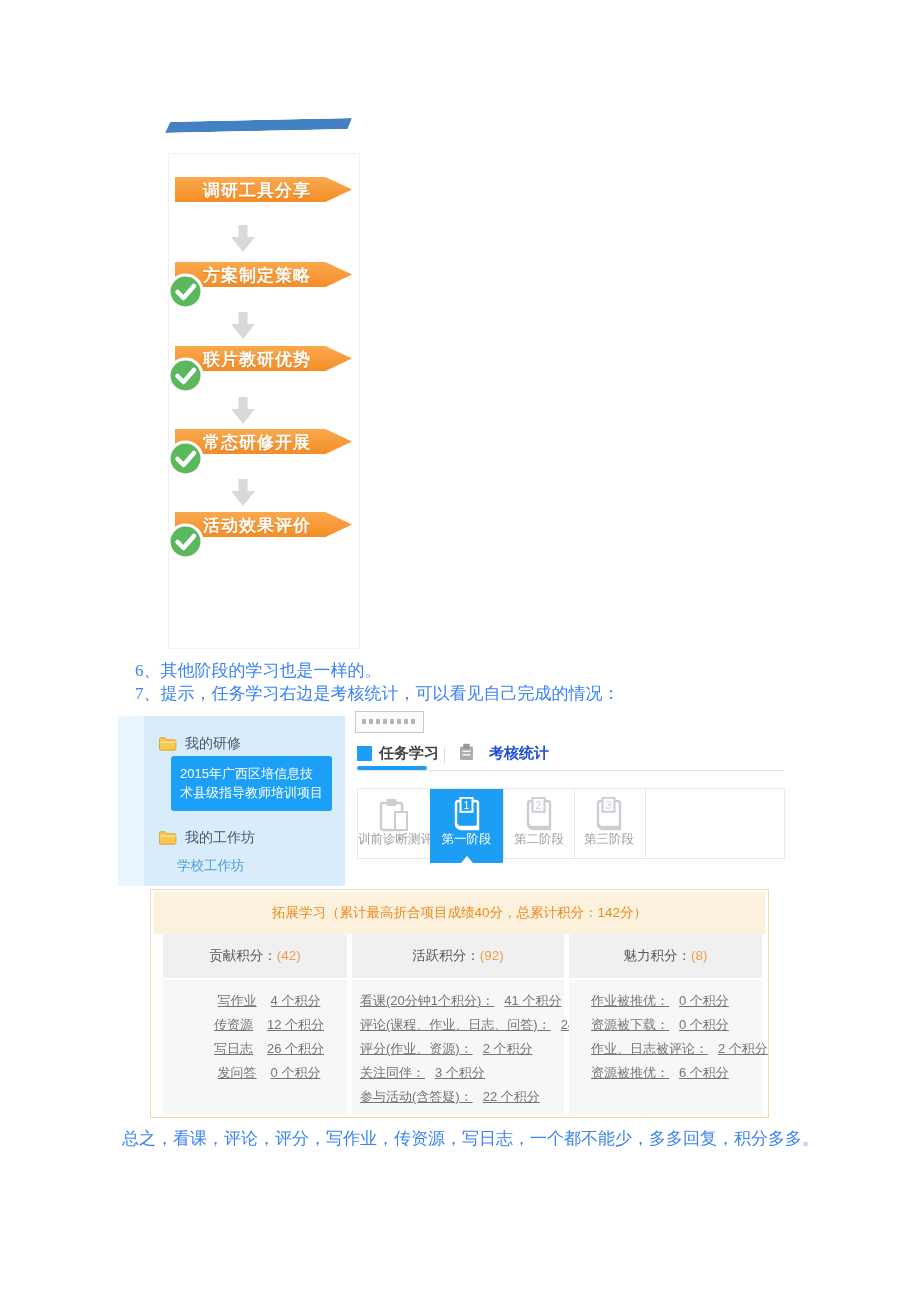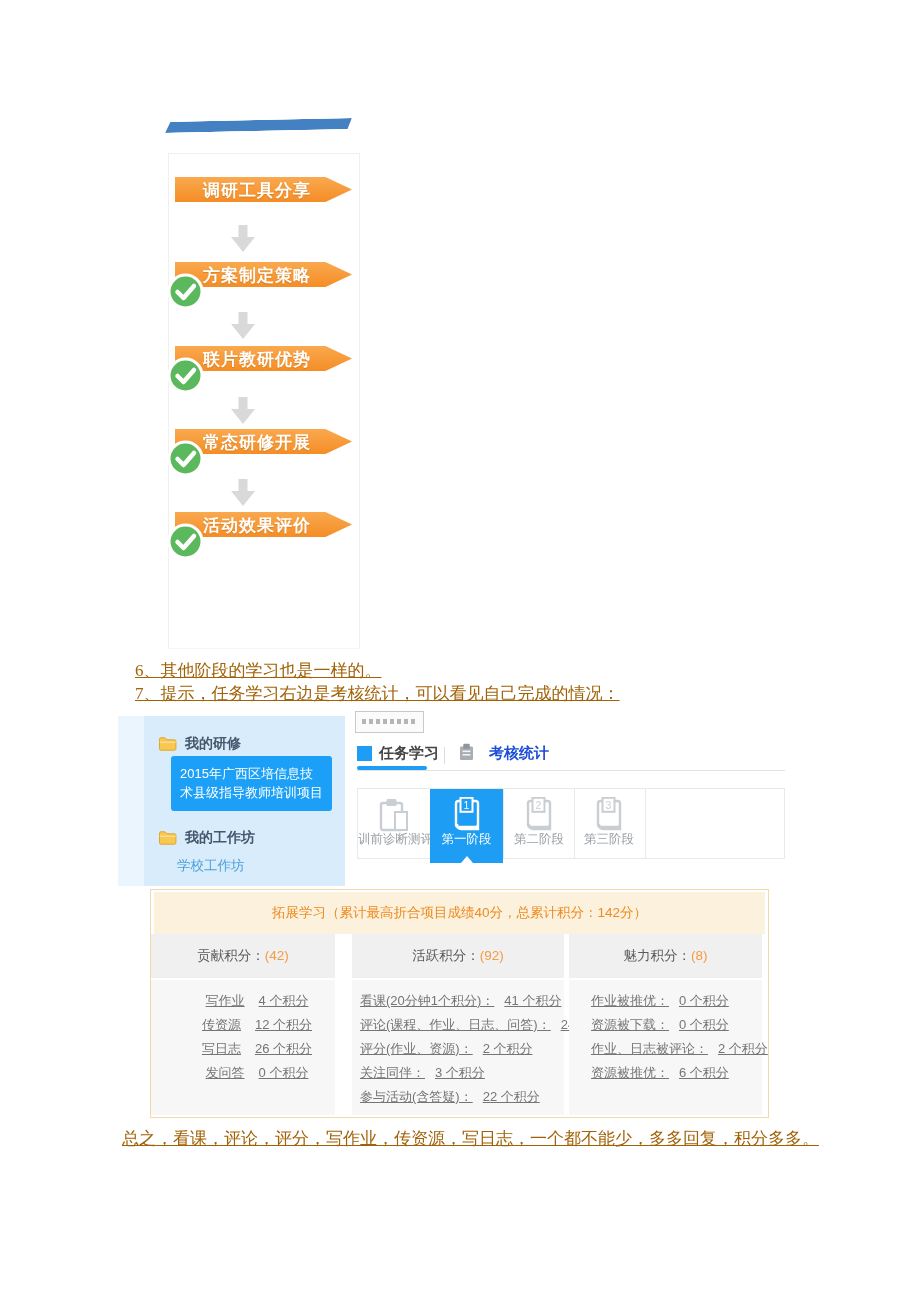--- a/index.html
+++ b/index.html
@@ -16,33 +16,33 @@
     background:linear-gradient(180deg,#f9a94f 0%,#f58d26 100%);
     clip-path:polygon(0% 0%,85% 0%,100% 50%,85% 100%,0% 100%);
     filter:drop-shadow(0 0 1px #e8882e);
     color:#fff;font-size:17px;font-weight:bold;letter-spacing:1px;
     display:flex;align-items:flex-end;padding-left:28px;box-sizing:border-box;
     text-shadow:0 1px 1px rgba(160,90,0,.35);cursor:pointer;}
   .check{left:167px;width:37px;height:37px;}
   .flow-arrow{left:230px;width:26px;height:28px;}
 
   
-  .docline{left:135px;font-family:"Liberation Serif",serif;font-size:17px;color:#a16207;white-space:nowrap;text-decoration:underline;}
+  .docline{left:135px;font-family:"Liberation Serif",serif;font-size:17px;color:#3b82f6;white-space:nowrap;}
   .closing{left:122px;top:1127px;}
 
   
   .crop-btn{left:355px;top:711px;width:67px;height:20px;background:#fbfbfb;border:1px solid #c9c9c9;}
   .crop-btn .scribble{margin:7px 6px 0 6px;height:5px;
     background:repeating-linear-gradient(90deg,#b5b5b5 0 4px,transparent 4px 7px);}
 
   
   .sidebar{left:118px;top:716px;width:227px;height:170px;
     background:linear-gradient(90deg,#ebf5fe 0,#ebf5fe 26px,#d8ecfc 26px);}
   .side-row{position:absolute;left:40px;display:flex;align-items:center;gap:8px;
-    font-size:14px;font-weight:700;color:#44586e;}
+    font-size:14px;font-weight:400;color:#44586e;}
   .project-btn{position:absolute;left:53px;top:40px;width:161px;height:55px;background:#1ca0f7;
     border-radius:3px;color:#fff;font-size:13px;line-height:19px;padding:8px 9px;
     box-sizing:border-box;cursor:pointer;}
   .side-link{position:absolute;left:59px;font-size:13.5px;color:#4a9fd8;cursor:pointer;}
 
   
   .tab-square{left:357px;top:746px;width:15px;height:15px;background:#1d9df3;}
   .tab-label{top:744px;font-size:15px;font-weight:bold;white-space:nowrap;cursor:pointer;text-align:center;}
   .tab-active{left:379px;color:#454545;}
   .tab-sep{left:444px;top:747px;width:1px;height:17px;background:#dcdcdc;}
@@ -68,21 +68,21 @@
   .panel{left:150px;top:889px;width:619px;height:229px;border:1px solid #f2d8ac;box-sizing:border-box;background:#fff;}
   .panel-header{position:absolute;left:3px;right:3px;top:2px;height:42px;background:#fcf1dd;
     line-height:42px;text-align:center;color:#ee8a1e;font-size:13.5px;white-space:nowrap;}
   .pcol-head{position:absolute;top:44px;height:44px;background:#f0f0f0;line-height:44px;
     text-align:center;font-size:13.5px;color:#5a5a5a;white-space:nowrap;}
   .pcol-head .total{color:#f59b42;}
   .pcol-body{position:absolute;top:90px;height:135px;background:#f7f7f7;box-sizing:border-box;
     padding-top:9px;font-size:13px;color:#757575;text-decoration:underline;}
   .prow{line-height:24px;white-space:nowrap;}
   .prow .lbl{margin-right:14px;}
-  .c1{left:0;width:184px;text-align:center;}
+  .c1{left:12px;width:184px;text-align:center;}
   .c2{left:201px;width:212px;}
   .c3{left:418px;width:193px;}
   .pcol-body.c1{padding-left:28px;}
   .pcol-body.c2{padding-left:8px;}
   .pcol-body.c2 .lbl{margin-right:10px;}
   .pcol-body.c3{padding-left:22px;}
   .pcol-body.c3 .lbl{margin-right:10px;}
 </style>
 </head>
 <body>

